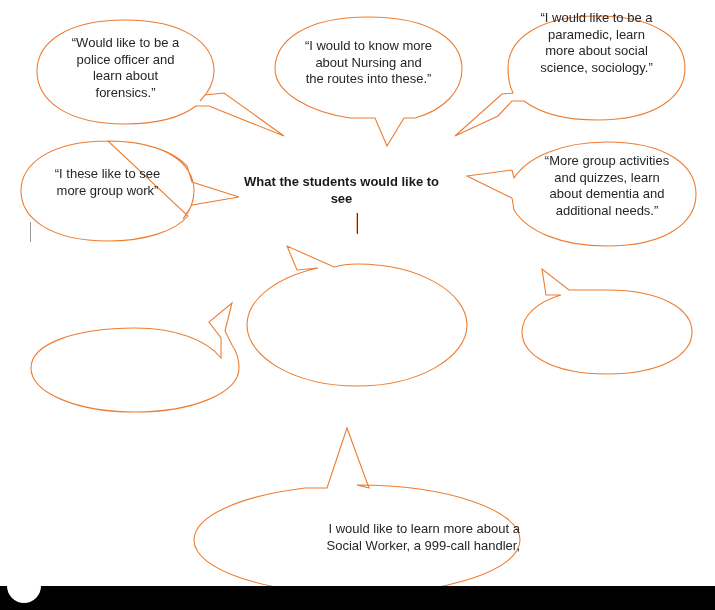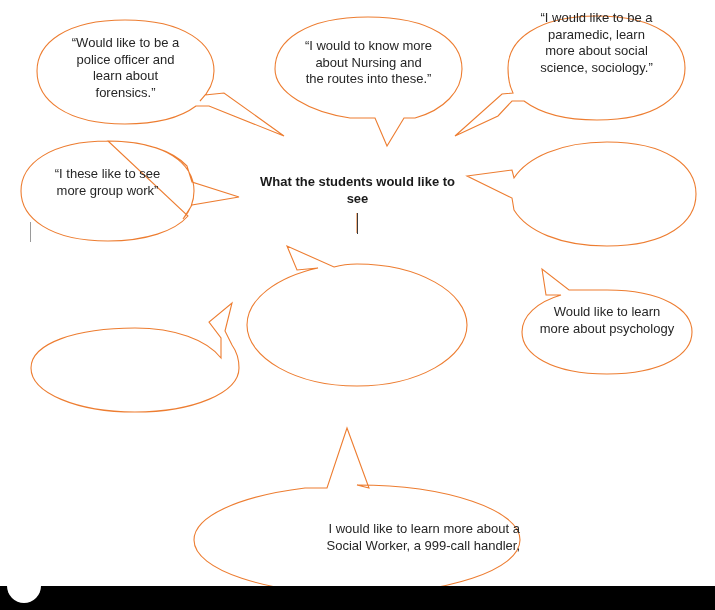--- a/index.html
+++ b/index.html
@@ -193,30 +193,32 @@
 the routes into these.”</div>
 
   <div class="bubble-text" style="left:508px; top:10px; width:177px;">“I would like to be a
 paramedic, learn
 more about social
 science, sociology.”</div>
 
   <div class="bubble-text" style="left:21px; top:166px; width:173px;">“I these like to see
 more group work”</div>
 
-
-
-  <div class="bubble-text" style="left:522px; top:304px; width:170px;">Would like to learn
-more about psychology</div>
+  <div class="bubble-text" style="left:518px; top:153px; width:178px;">“More group activities
+and quizzes, learn
+about dementia and
+additional needs.”</div>
+
+
 
 
   <div class="bubble-text" style="left:194px; top:521px; width:326px;text-align:right;">I would like to learn more about a
 Social Worker, a 999-call handler,</div>
 
-  <div class="center-label" style="left:255px; top:173px; width:205px;">What the students would like to
+  <div class="center-label" style="left:239px; top:173px; width:205px;">What the students would like to
 see</div>
 
   <div class="caret" style="left:357px; top:213px; height:21px;"></div>
   <div class="caret" style="left:30px; top:222px; height:20px; background:#9a9a9a;"></div>
 
   <div class="footer-bar" style="top:586px; height:24px;"></div>
   <div class="footer-notch" style="left:7px; top:586px; width:34px; height:17px;"></div>
 
 </div>
 

